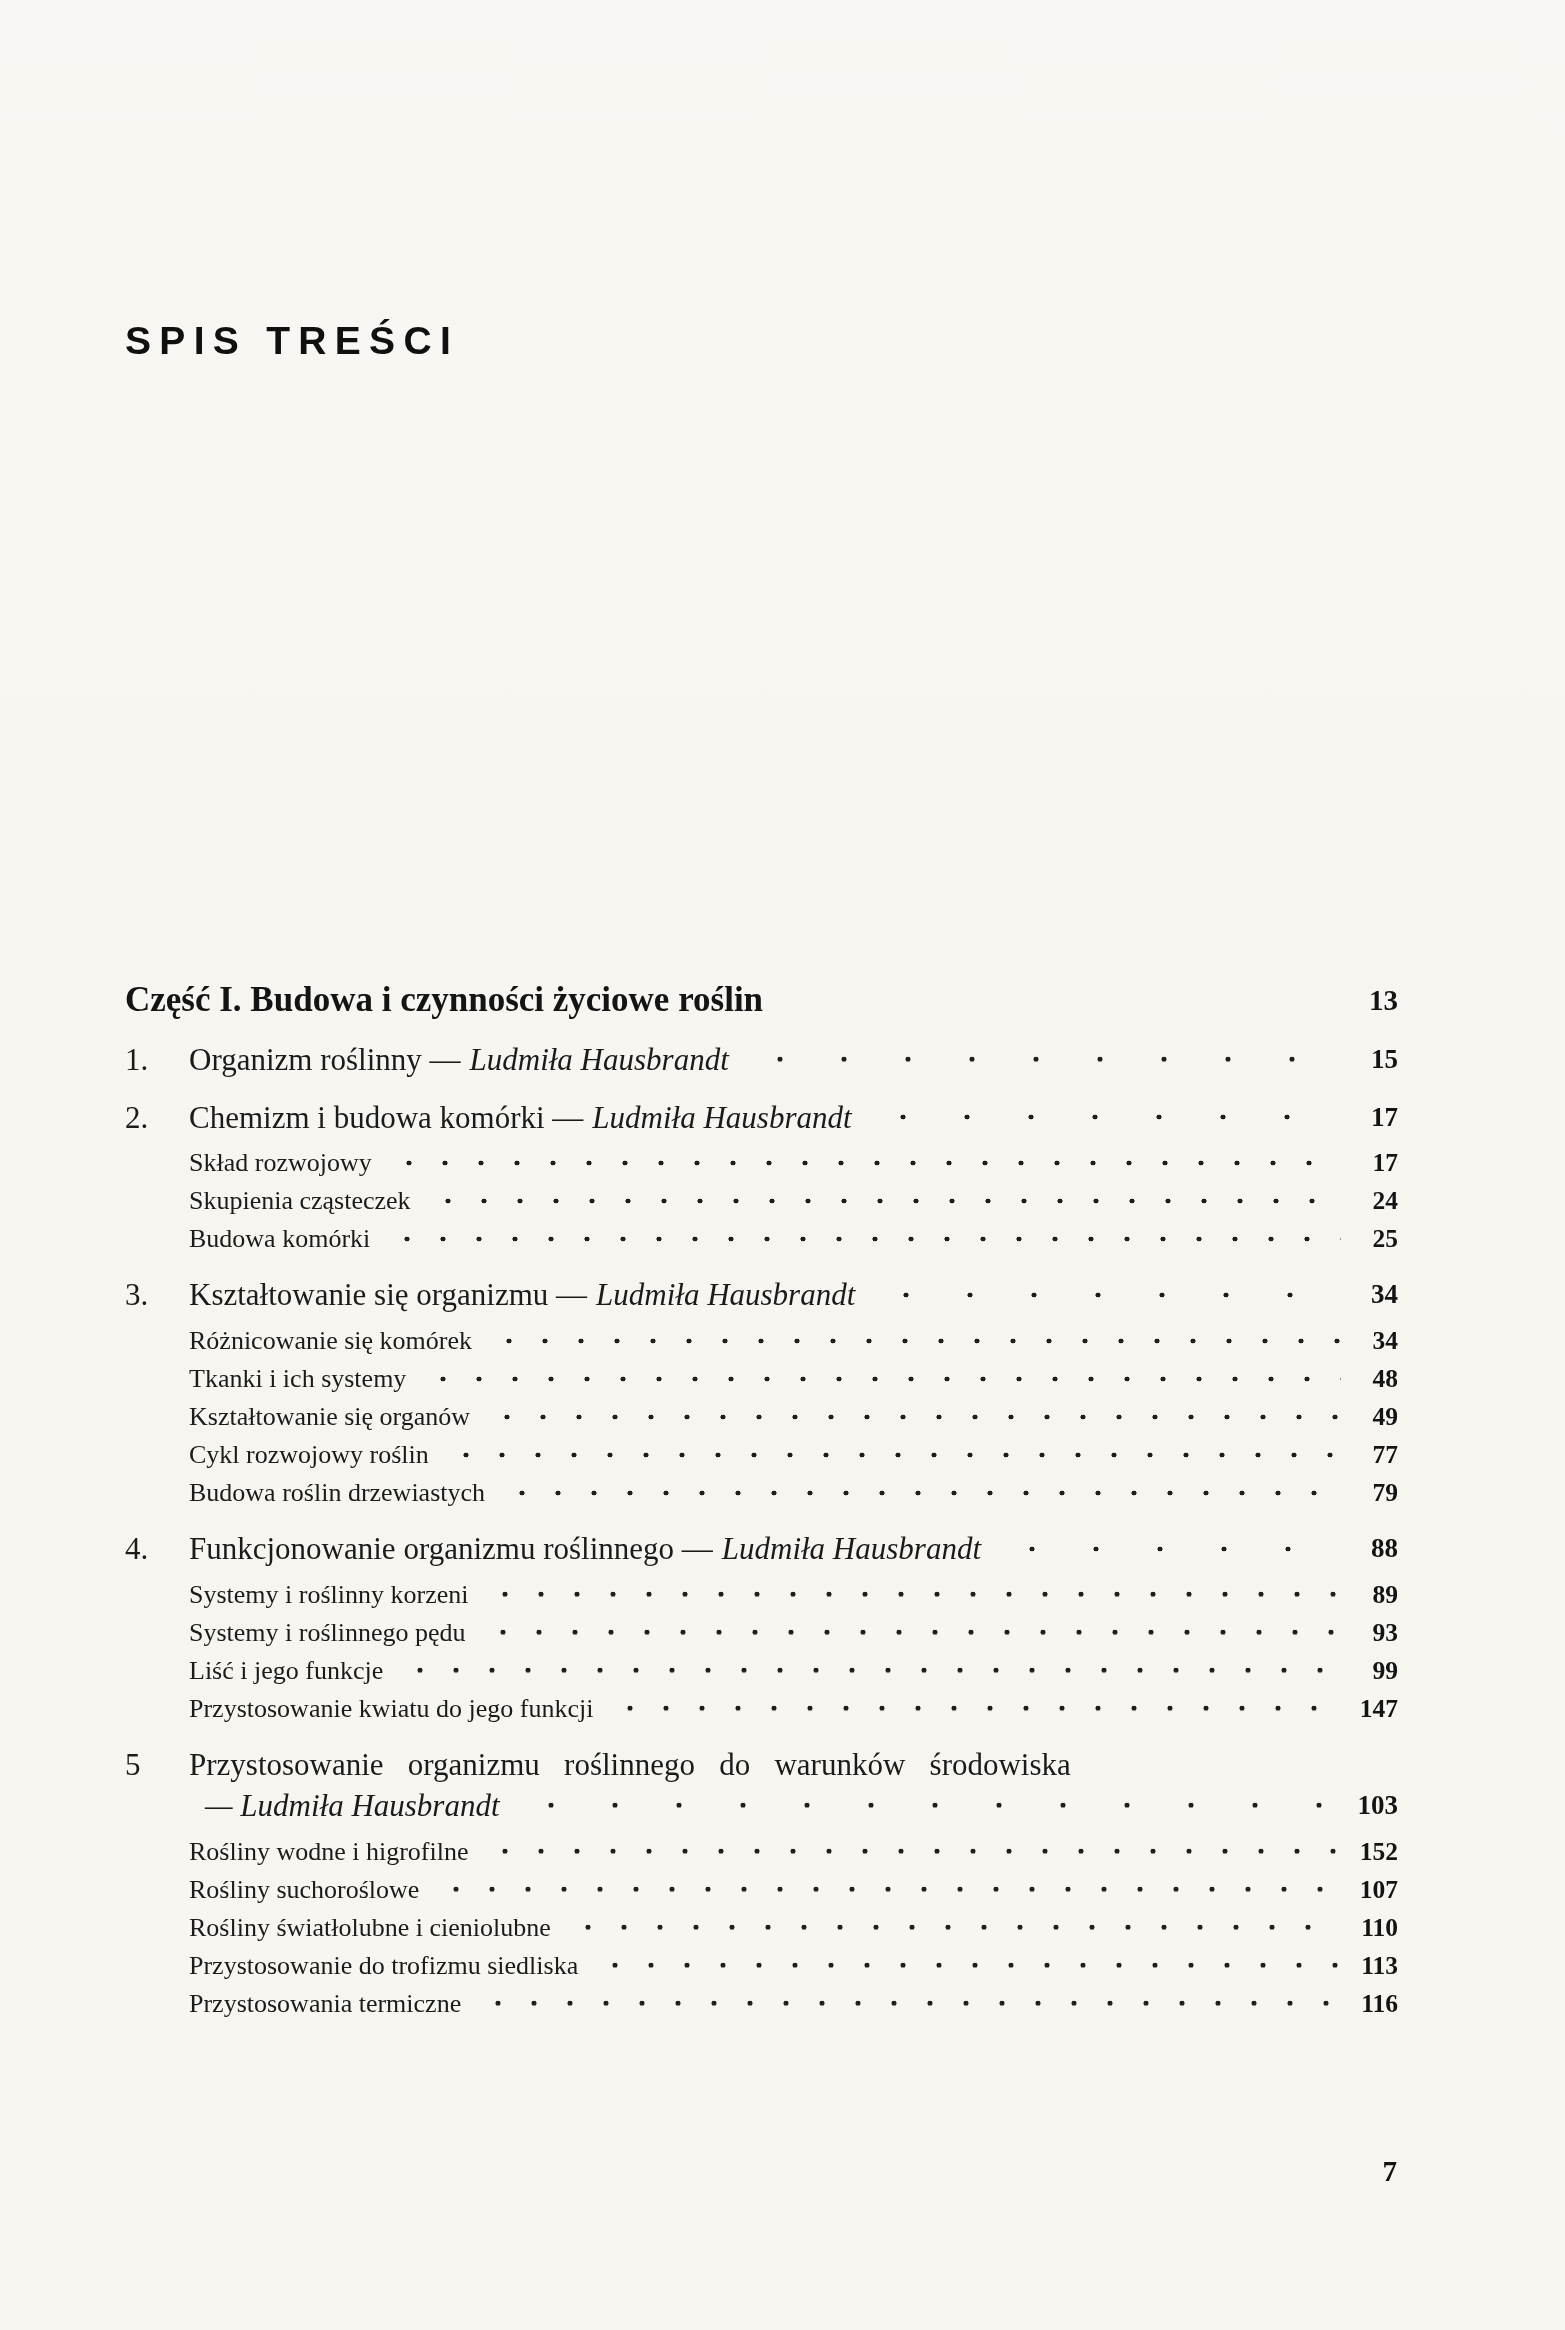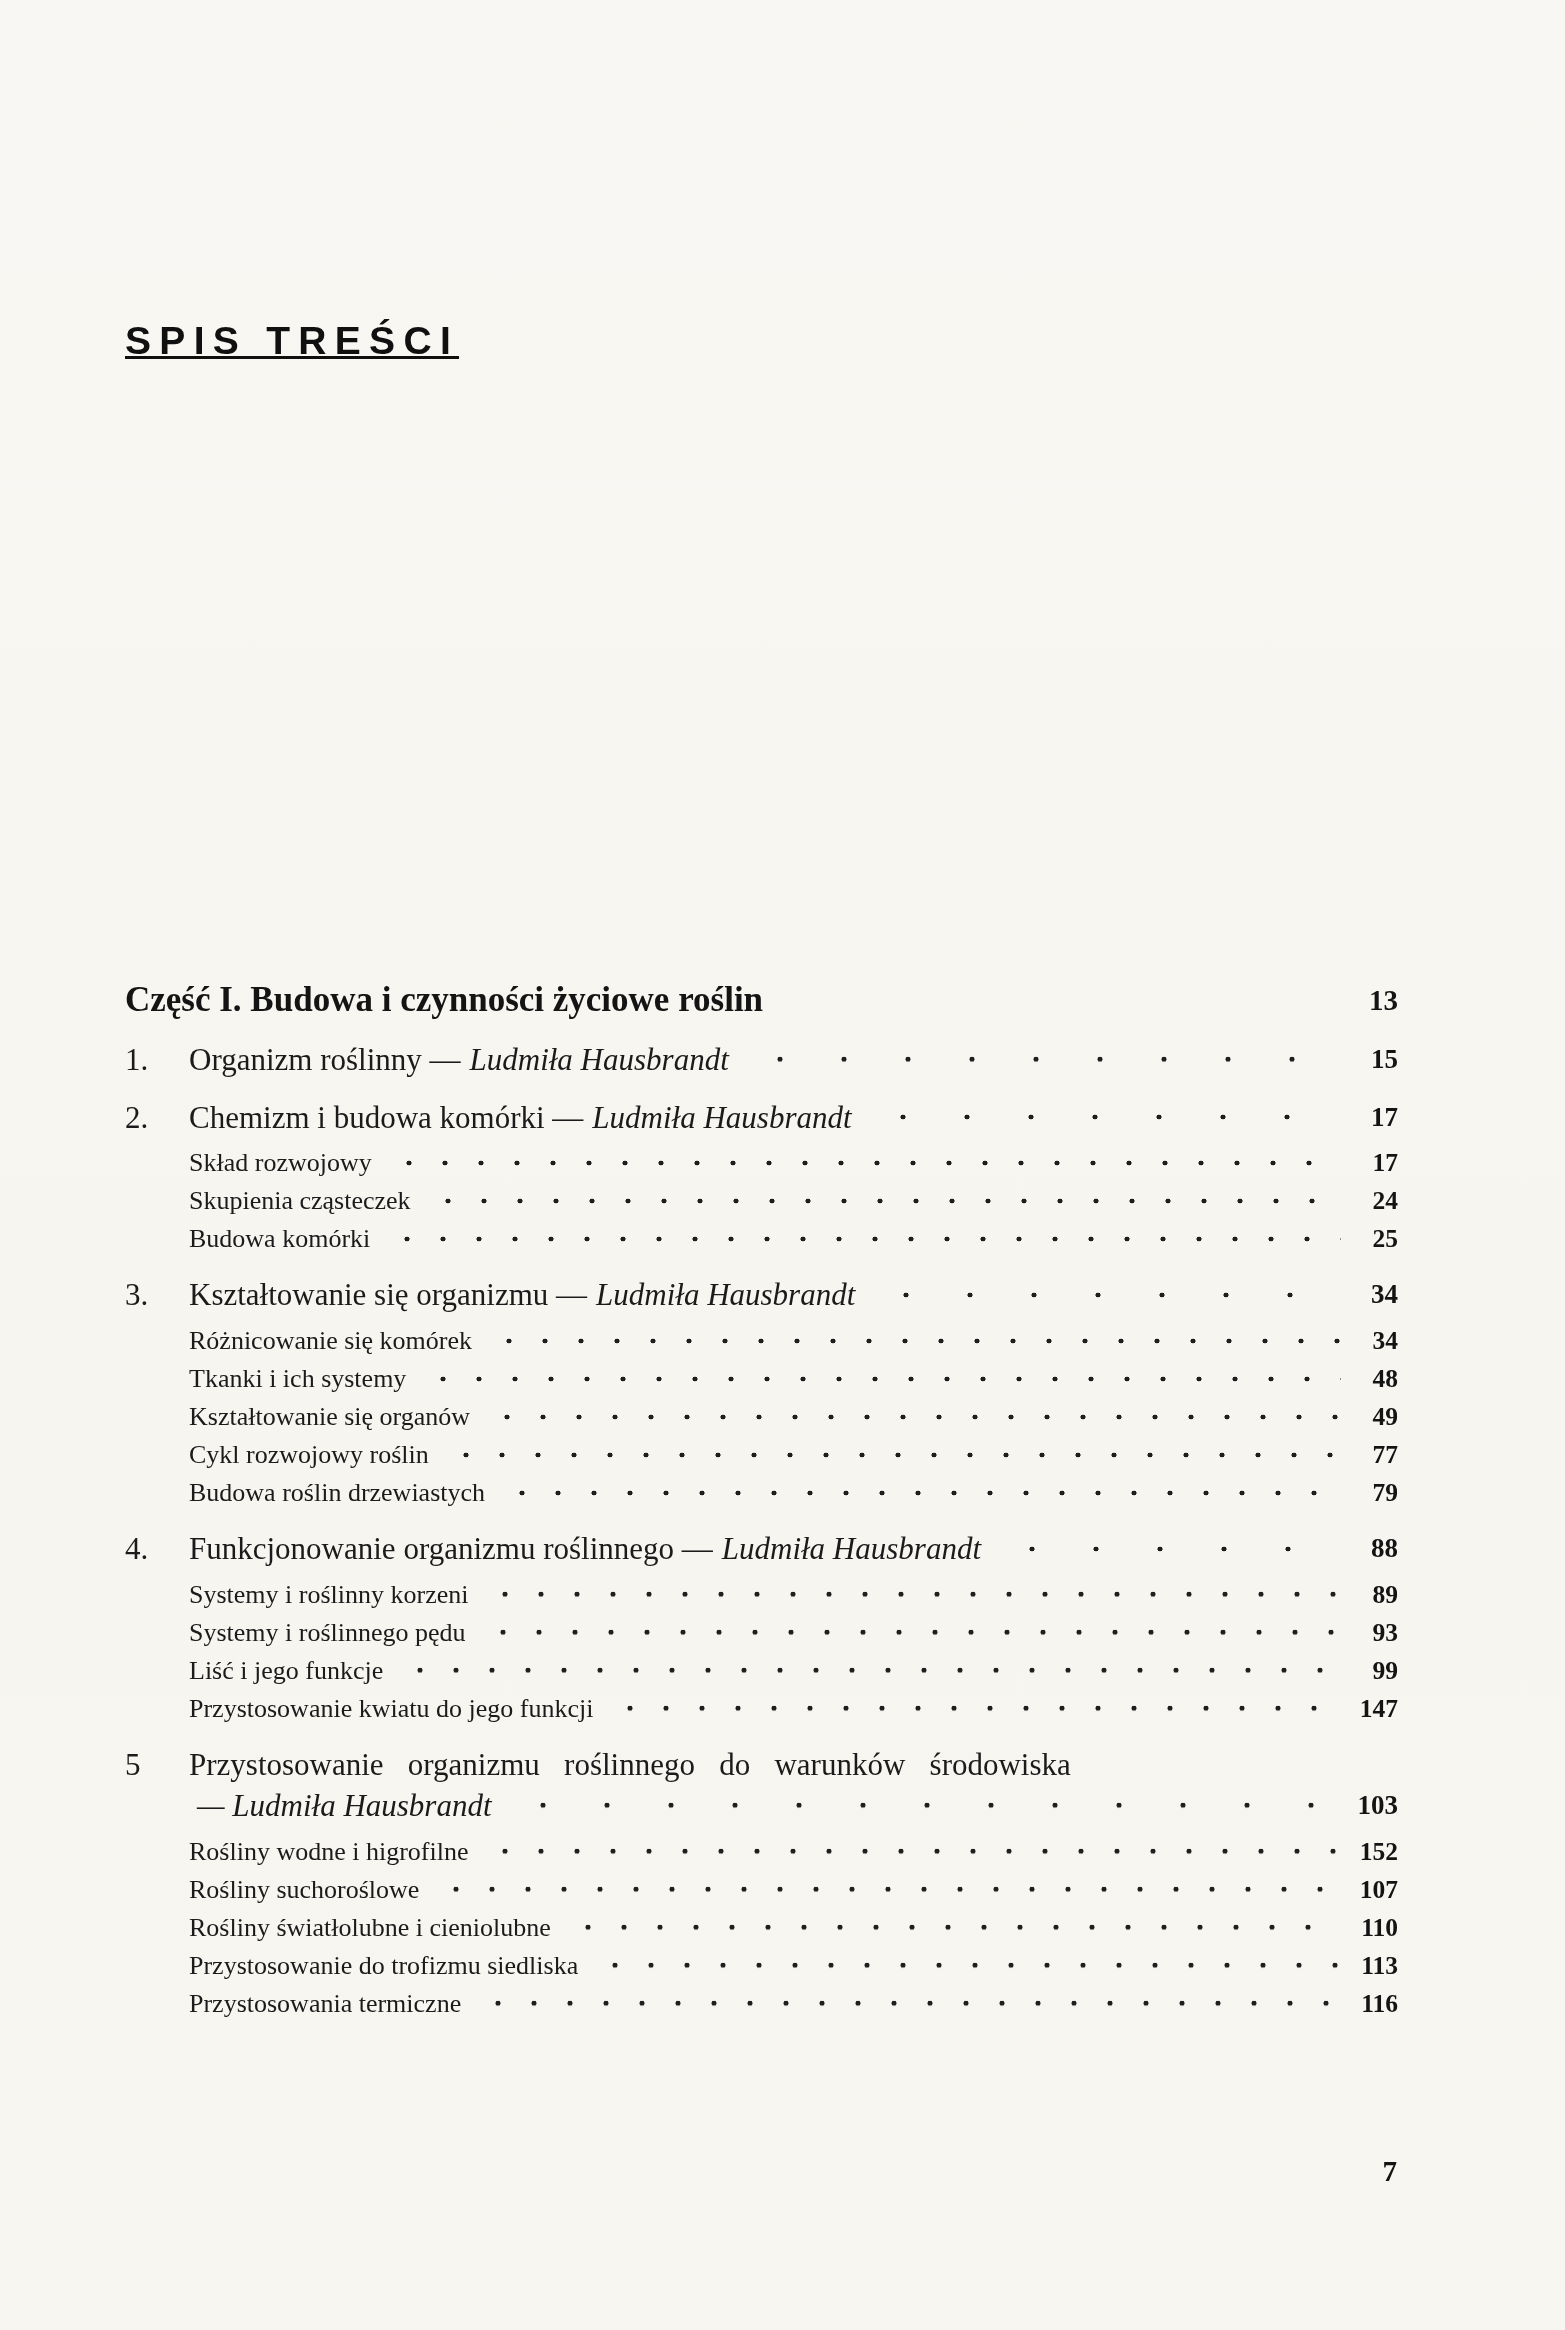--- a/index.html
+++ b/index.html
@@ -20,21 +20,20 @@
     background: linear-gradient(180deg, #f8f7f3 0%, #f6f5f0 60%, #f7f6f1 100%);
   }
   .doc-title {
     font-family: "Liberation Sans", sans-serif;
     font-weight: 700;
     font-size: 39px;
     letter-spacing: 8.3px;
     line-height: 45px;
     color: #101010;
     margin: 0;
-    text-decoration: underline;
   }
   .toc { margin-top: 616px; }
   .row { display: flex; align-items: center; }
   .part-row {
     font-weight: 700;
     font-size: 35px;
     line-height: 42px;
     margin-bottom: 18px;
     color: #141414;
   }
@@ -189,21 +188,21 @@
         <span class="dots"></span>
         <span class="pg">147</span>
       </div>
     </div>
 
     <div class="row entry5-line1">
       <span class="num">5</span>
       <span class="ttl">Przystosowanie organizmu roślinnego do warunków środowiska</span>
     </div>
     <div class="row entry5-line2">
-      <span class="author" style="margin-left:8px;">— Ludmiła Hausbrandt</span>
+      <span class="author" style="margin-left:16px;">— Ludmiła Hausbrandt</span>
       <span class="dots"></span>
       <span class="pg">103</span>
     </div>
     <div class="subs">
       <div class="row sub-row">
         <span class="ttl">Rośliny wodne i higrofilne</span>
         <span class="dots"></span>
         <span class="pg">152</span>
       </div>
       <div class="row sub-row">

